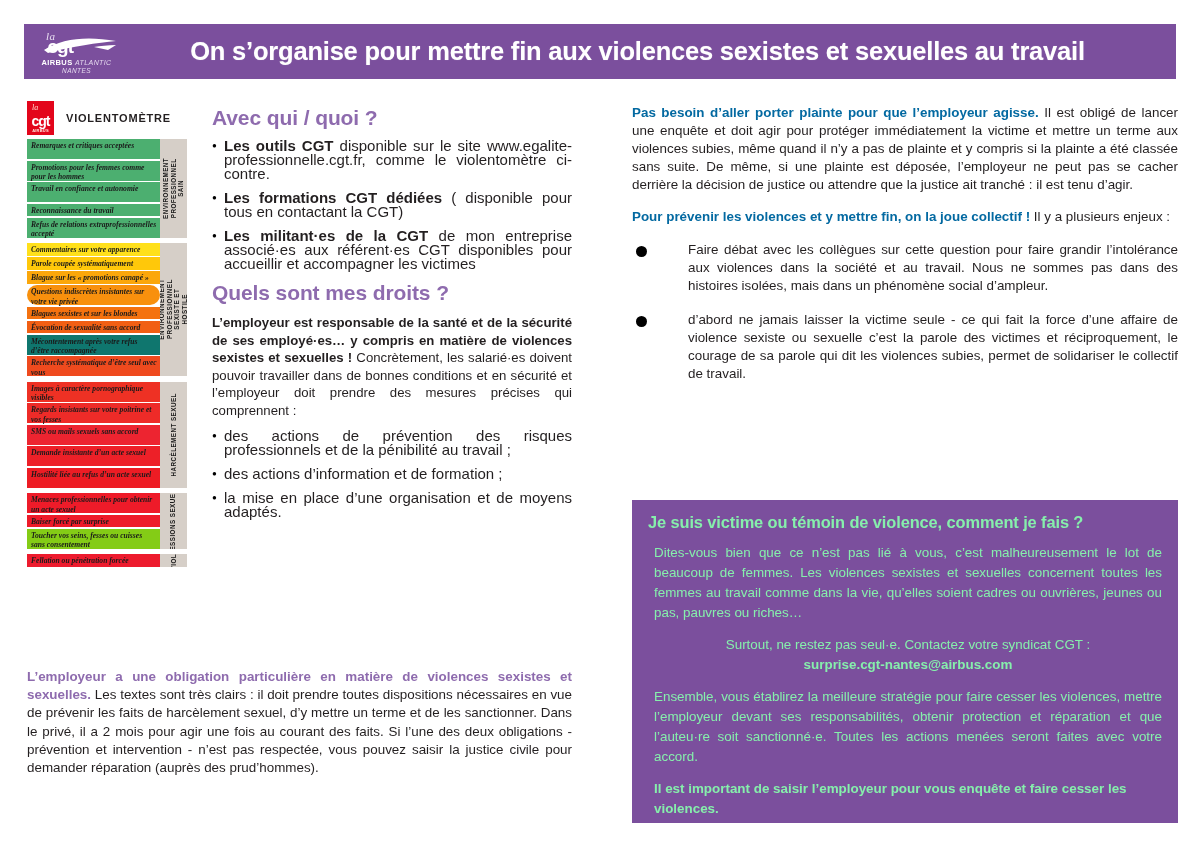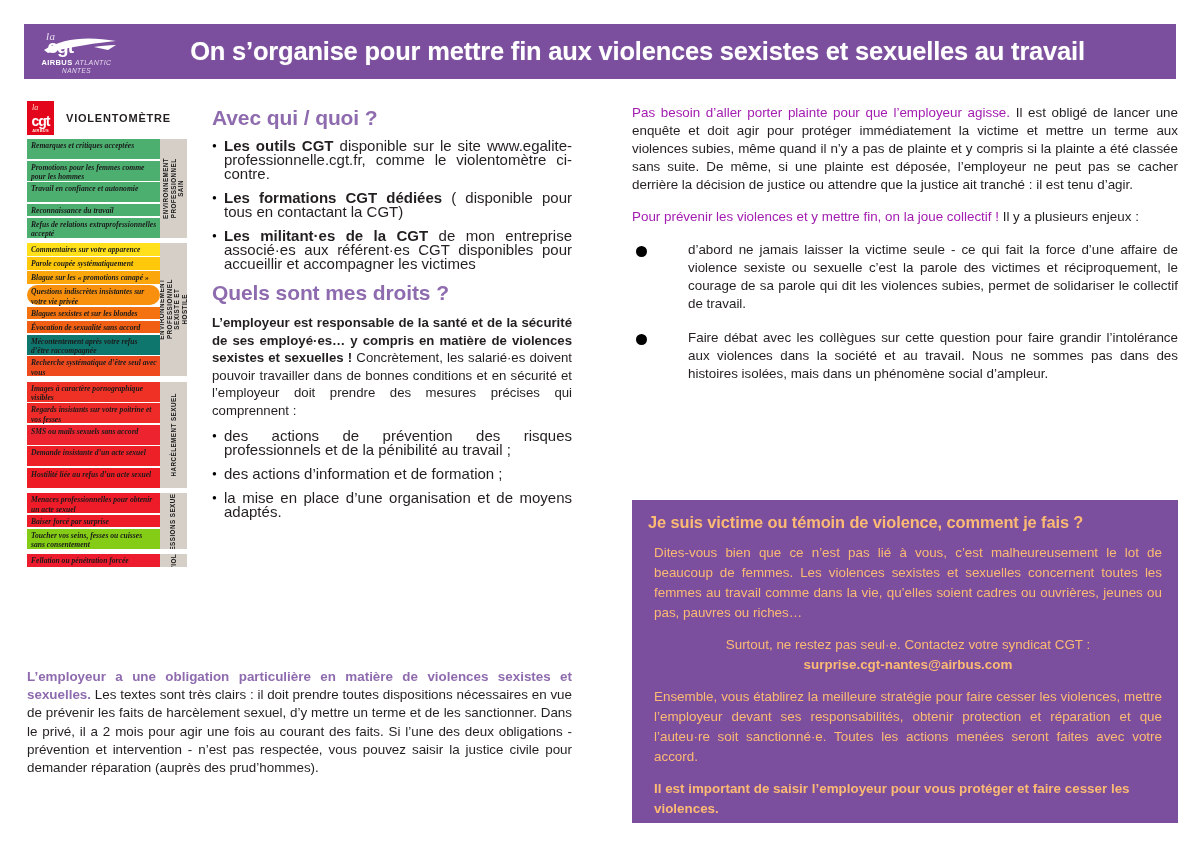--- a/index.html
+++ b/index.html
@@ -136,35 +136,35 @@
     position:absolute; left:27px; top:668px; width:545px;
     font-size:13.4px; line-height:18.2px; text-align:justify;
   }
   .botleft b { color:#8e6bae; font-weight:bold; }
 
   
   .rightcol { position:absolute; left:632px; top:104px; width:546px; }
   .rp {
     font-size:13.4px; line-height:18.1px; text-align:justify; margin:0 0 14px 0;
   }
-  .rp b { color:#a21caf; font-weight:normal; }
+  .rp b { color:#0369a1; font-weight:bold; }
   .bigbul { margin:0; padding:0; list-style:none; }
   .bigbul li {
     position:relative; padding-left:56px; margin-bottom:16px;
     font-size:13.4px; line-height:18.1px; text-align:justify;
   }
   .bigbul li::before {
     content:""; position:absolute; left:4px; top:5px;
     width:11px; height:11px; border-radius:50%; background:#000;
   }
 
   
   .pbox {
     position:absolute; left:632px; top:500px; width:546px; height:323px;
-    background:#7b4f9d; color:#fdba74; padding:13px 16px 10px 16px;
+    background:#7b4f9d; color:#86efac; padding:13px 16px 10px 16px;
   }
   .pbox h3 {
     margin:0 0 11px 0; font-size:16.4px; font-weight:bold; letter-spacing:-.1px;
   }
   .pbox p { margin:0 0 12px 6px; font-size:13.4px; line-height:20px; text-align:justify; }
   .pbox p.center { text-align:center; }
   .pbox p.center b { font-weight:bold; }
   .pbox p.bold { font-weight:bold; text-align:left; margin-bottom:0; }
 </style>
 </head>
@@ -321,27 +321,27 @@
 </div>
 
 <div class="rightcol">
   <p class="rp">
     <b>Pas besoin d’aller porter plainte pour que l’employeur agisse.</b><span> Il est obligé de lancer une enquête et doit agir pour protéger immédiatement la victime et mettre un terme aux violences subies, même quand il n’y a pas de plainte et y compris si la plainte a été classée sans suite. De même, si une plainte est déposée, l’employeur ne peut pas se cacher derrière la décision de justice ou attendre que la justice ait tranché : il est tenu d’agir.</span>
   </p>
   <p class="rp">
     <b>Pour prévenir les violences et y mettre fin, on la joue collectif !</b><span> Il y a plusieurs enjeux :</span>
   </p>
   <ul class="bigbul" id="rbullets">
+      <li>Faire débat avec les collègues sur cette question pour faire grandir l’intolérance aux violences dans la société et au travail. Nous ne sommes pas dans des histoires isolées, mais dans un phénomène social d’ampleur.</li>
       <li>d’abord ne jamais laisser la victime seule - ce qui fait la force d’une affaire de violence sexiste ou sexuelle c’est la parole des victimes et réciproquement, le courage de sa parole qui dit les violences subies, permet de solidariser le collectif de travail.</li>
-      <li>Faire débat avec les collègues sur cette question pour faire grandir l’intolérance aux violences dans la société et au travail. Nous ne sommes pas dans des histoires isolées, mais dans un phénomène social d’ampleur.</li>
     </ul>
 </div>
 
 <div class="pbox">
   <h3>Je suis victime ou témoin de violence, comment je fais ?</h3>
   <p>Dites-vous bien que ce n’est pas lié à vous, c’est malheureusement le lot de beaucoup de femmes. Les violences sexistes et sexuelles concernent toutes les femmes au travail comme dans la vie, qu’elles soient cadres ou ouvrières, jeunes ou pas, pauvres ou riches…</p>
   <p class="center">
     <span>Surtout, ne restez pas seul·e. Contactez votre syndicat CGT :</span><br>
     <b>surprise.cgt-nantes@airbus.com</b>
   </p>
   <p>Ensemble, vous établirez la meilleure stratégie pour faire cesser les violences, mettre l’employeur devant ses responsabilités, obtenir protection et réparation et que l’auteu·re soit sanctionné·e. Toutes les actions menées seront faites avec votre accord.</p>
-  <p class="bold">Il est important de saisir l’employeur pour vous protéger et faire cesser les violences.</p>
+  <p class="bold">Il est important de saisir l’employeur pour vous enquête et faire cesser les violences.</p>
 </div>
 
 </body></html>

